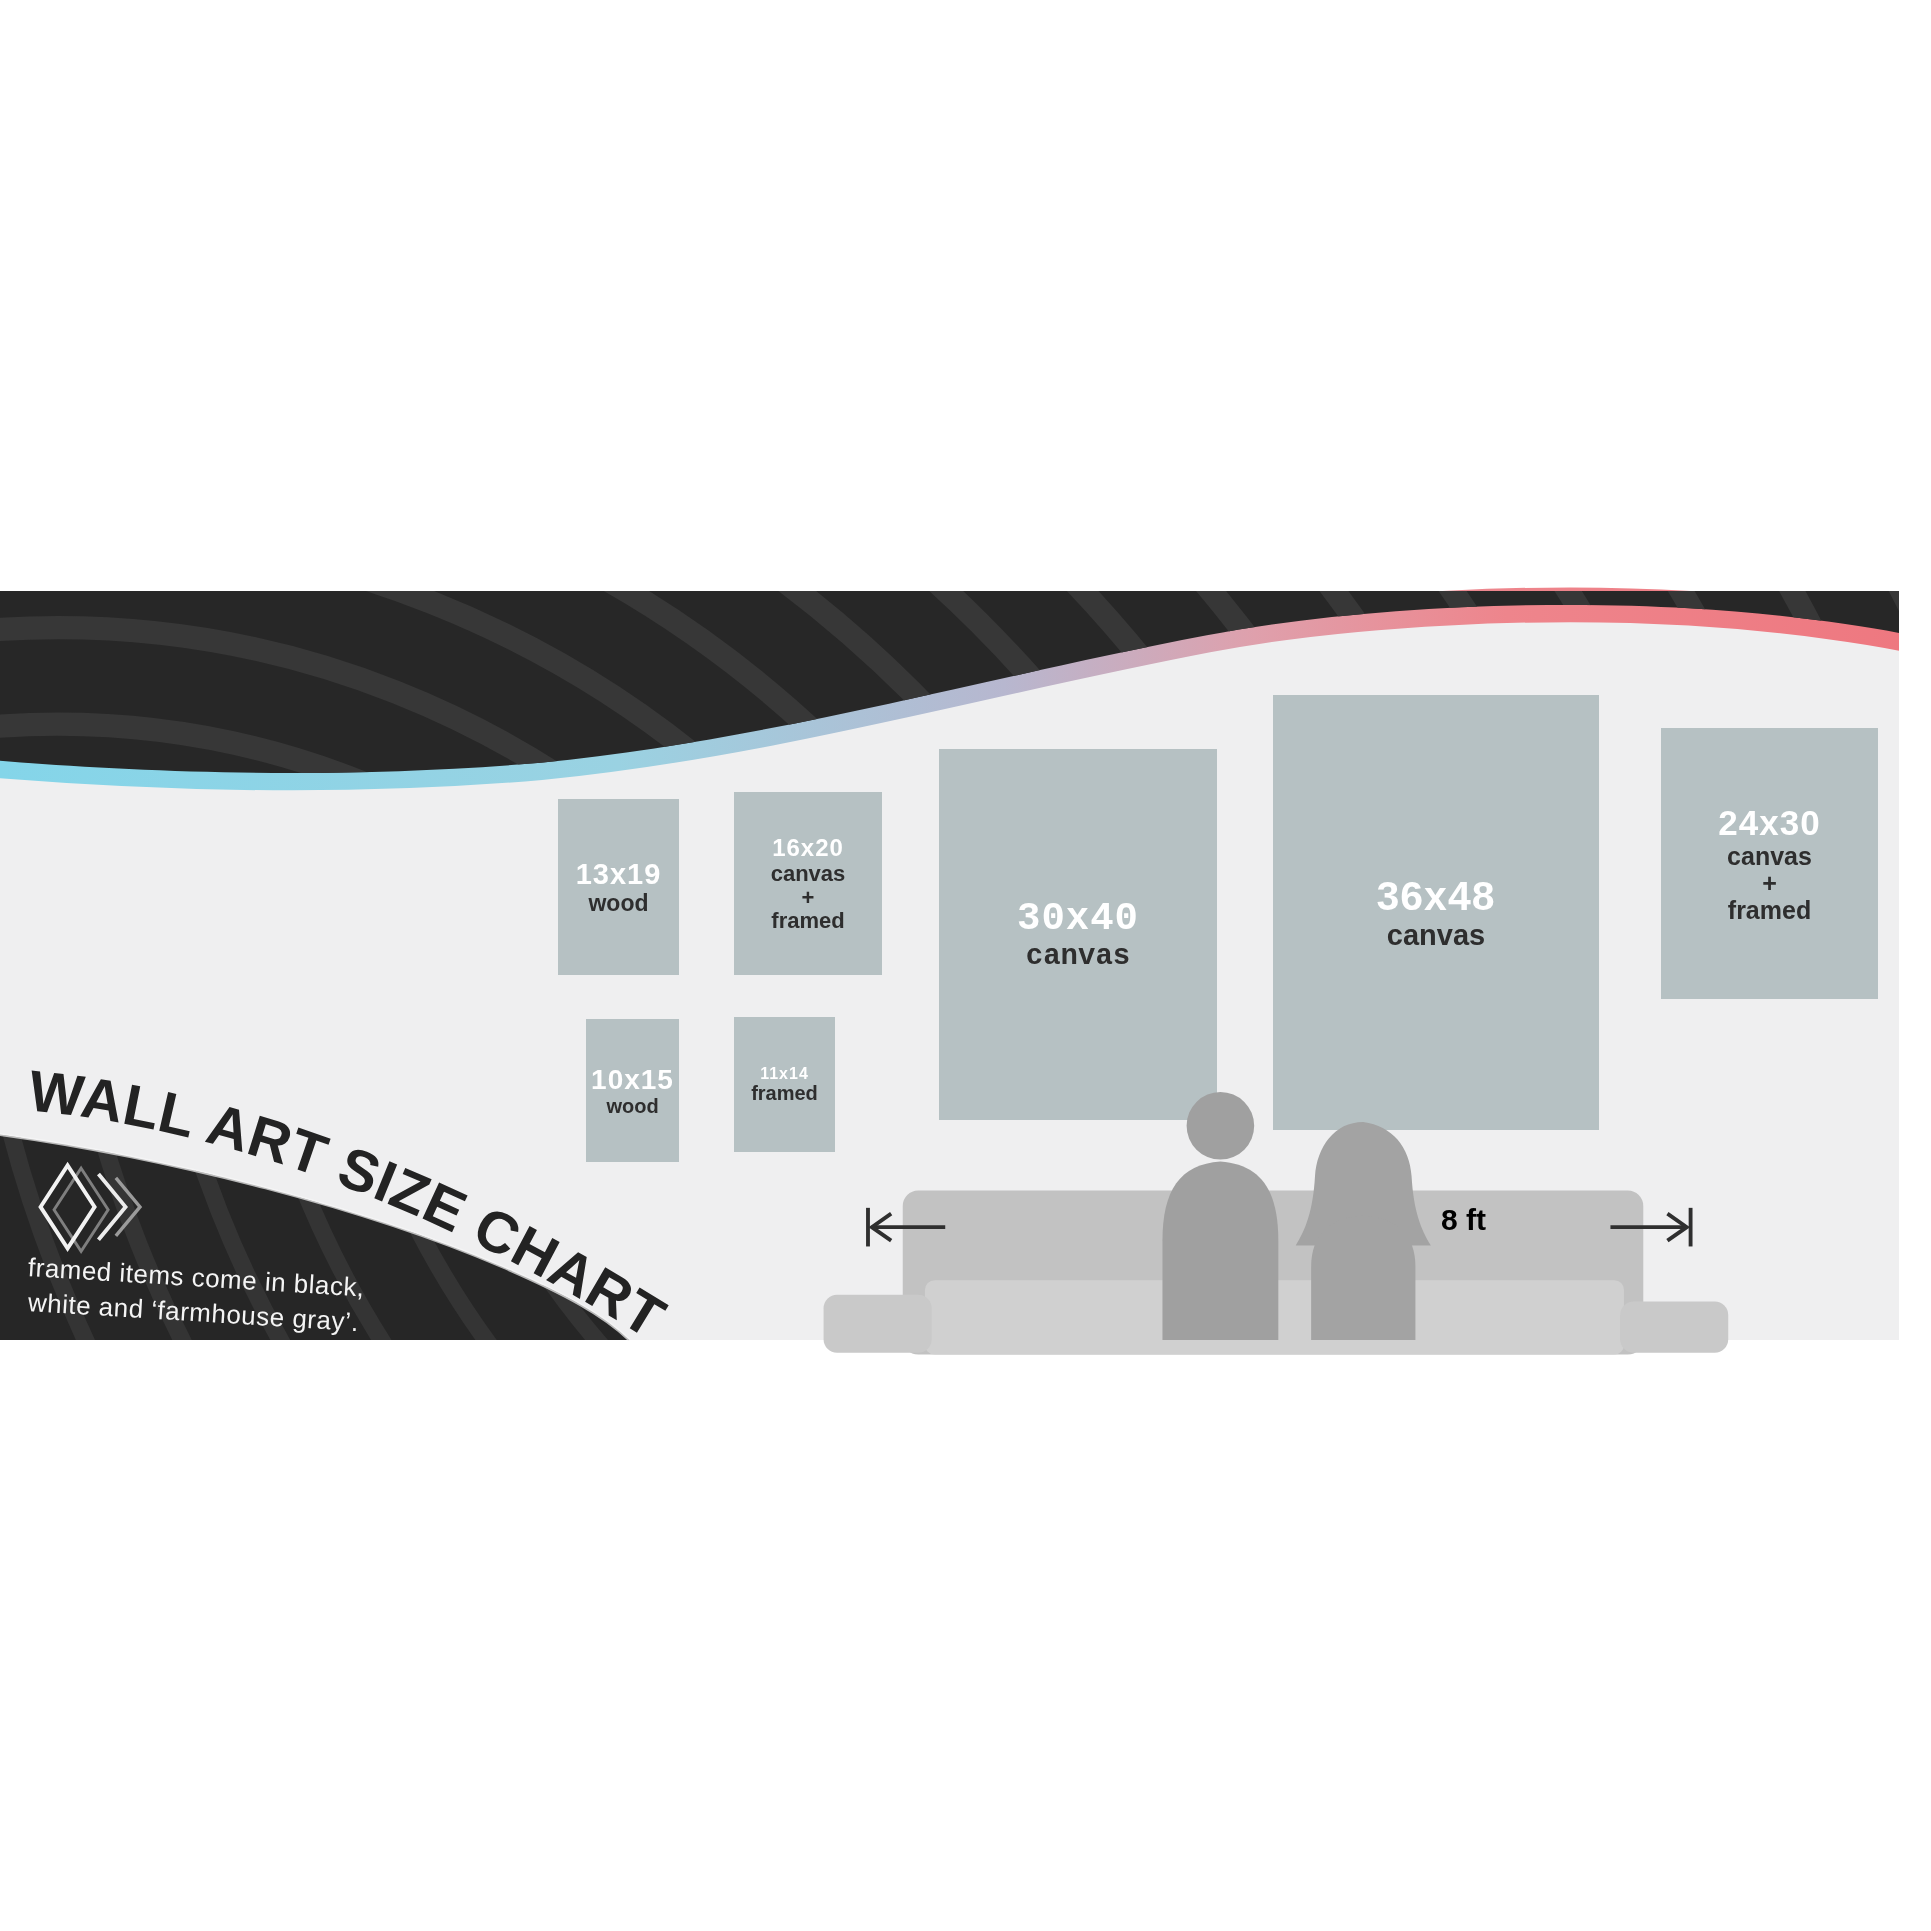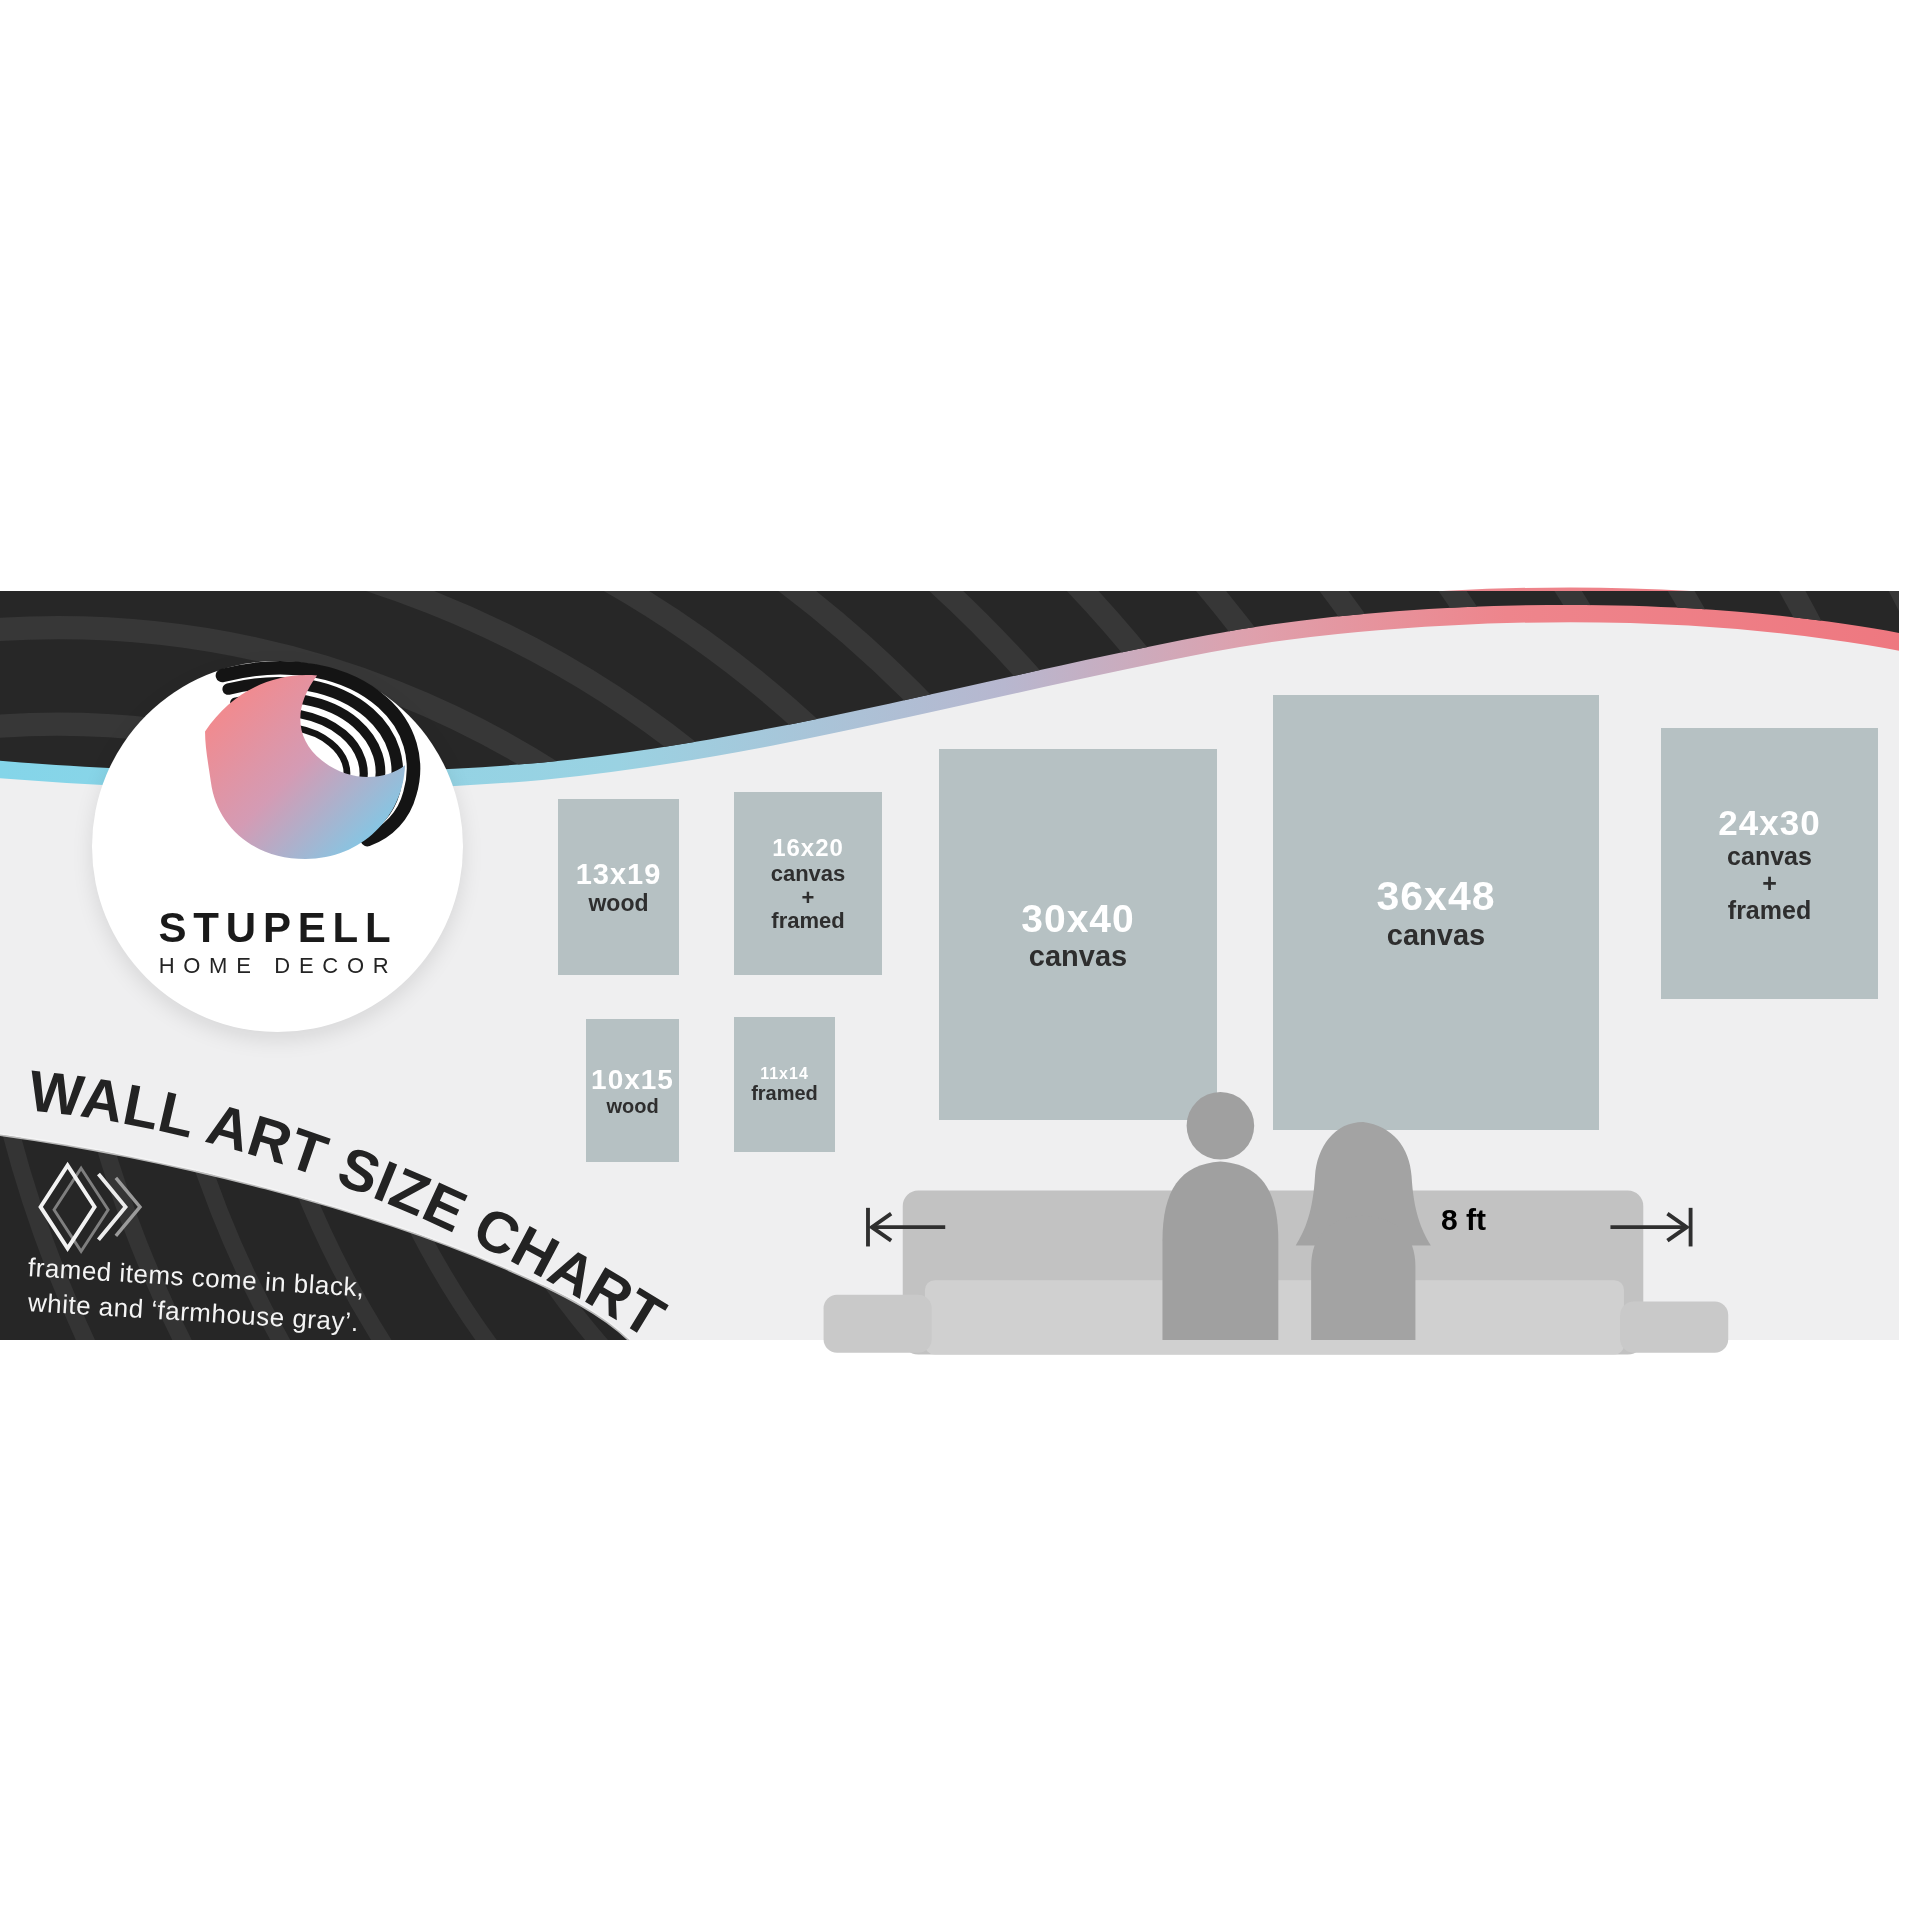--- a/index.html
+++ b/index.html
@@ -10,21 +10,21 @@
 
   
   .art{position:absolute;background:#b6c1c3;display:flex;flex-direction:column;align-items:center;
        justify-content:center;text-align:center;}
   .sz{color:#ffffff;font-weight:bold;letter-spacing:1px;}
   .tp{color:#2e2e2e;font-weight:bold;line-height:1.08;}
   .art-13x19{left:558px;top:799px;width:121px;height:176px;}
   .art-13x19 .sz{font-size:29px;} .art-13x19 .tp{font-size:23px;}
   .art-16x20{left:734px;top:792px;width:148px;height:183px;}
   .art-16x20 .sz{font-size:24px;} .art-16x20 .tp{font-size:22px;width:81px;}
-  .art-30x40{left:939px;top:749px;width:278px;height:371px;}
+  .art-30x40{left:939px;top:749px;width:278px;height:371px;font-family:Liberation Mono, monospace;}
   .art-30x40 .sz{font-size:39px;} .art-30x40 .tp{font-size:29px;}
   .art-36x48{left:1273px;top:695px;width:326px;height:435px;}
   .art-36x48 .sz{font-size:41px;} .art-36x48 .tp{font-size:29px;}
   .art-24x30{left:1661px;top:728px;width:217px;height:271px;}
   .art-24x30 .sz{font-size:35px;} .art-24x30 .tp{font-size:25px;width:89px;}
   .art-10x15{left:586px;top:1019px;width:93px;height:143px;}
   .art-10x15 .sz{font-size:28px;} .art-10x15 .tp{font-size:20px;}
   .art-11x14{left:734px;top:1017px;width:101px;height:135px;}
   .art-11x14 .sz{font-size:16px;} .art-11x14 .tp{font-size:20px;}
 
@@ -155,41 +155,20 @@
       <line x1="903" y1="1271" x2="979" y2="1271"></line>
       <path d="M 923 1257 L 903 1271 L 923 1285"></path>
       <line x1="1751" y1="1251" x2="1751" y2="1291"></line>
       <line x1="1668" y1="1271" x2="1747" y2="1271"></line>
       <path d="M 1727 1257 L 1747 1271 L 1727 1285"></path>
     </g>
   </svg>
 
   <div id="distance-label">8 ft</div>
 
-  <div id="logo-circle">
-    <svg id="logo-swirl" viewBox="95 685 384 384">
-      <defs>
-        <linearGradient id="swooshGrad" gradientUnits="userSpaceOnUse" x1="240" y1="730" x2="390" y2="880">
-          <stop offset="0" stop-color="#f08b90"></stop>
-          <stop offset="0.45" stop-color="#d49bb4"></stop>
-          <stop offset="1" stop-color="#7ccbe9"></stop>
-        </linearGradient>
-      </defs>
-      <g stroke="#141414" fill="none" stroke-linecap="round">
-        <path d="M 230 700 C 300 682 360 696 396 728 C 424 753 434 788 424 822 C 418 845 402 862 380 870" stroke-width="14"></path>
-        <path d="M 236 714 C 298 699 350 711 382 739 C 408 762 416 792 408 820 C 402 841 388 856 370 862" stroke-width="12"></path>
-        <path d="M 243 728 C 297 716 341 726 368 749 C 391 769 398 794 391 818 C 386 835 374 848 359 853" stroke-width="10"></path>
-        <path d="M 250 742 C 295 732 332 741 355 760 C 374 776 380 797 374 816 C 370 830 360 840 348 844" stroke-width="8.5"></path>
-        <path d="M 257 756 C 294 748 324 755 342 770 C 357 782 362 798 357 812" stroke-width="7"></path>
-      </g>
-      <path d="M 212 758 C 240 716 284 696 328 700 C 305 730 303 764 333 788 C 362 811 398 809 419 793 C 417 846 374 890 316 890 C 262 890 224 856 218 810 C 215 789 212 774 212 758 Z" fill="url(#swooshGrad)"></path>
-    </svg>
-    <div id="brand-line1">STUPELL</div>
-    <div id="brand-line2">HOME DECOR</div>
-  </div>
 
   <svg class="layer" viewBox="0 0 2000 2000">
     <defs>
       <path id="titlePath" d="M 28 1150 Q 335 1178 672 1388" fill="none"></path>
     </defs>
     <text font-family="Liberation Sans, sans-serif" font-size="60" font-weight="bold" fill="#232323" letter-spacing="0.5">
       <textPath href="#titlePath">WALL ART SIZE CHART</textPath>
     </text>
     <g fill="none">
       <polygon points="84,1210 112,1253 84,1296 56,1253" stroke="#7f7f7f" stroke-width="3"></polygon>

